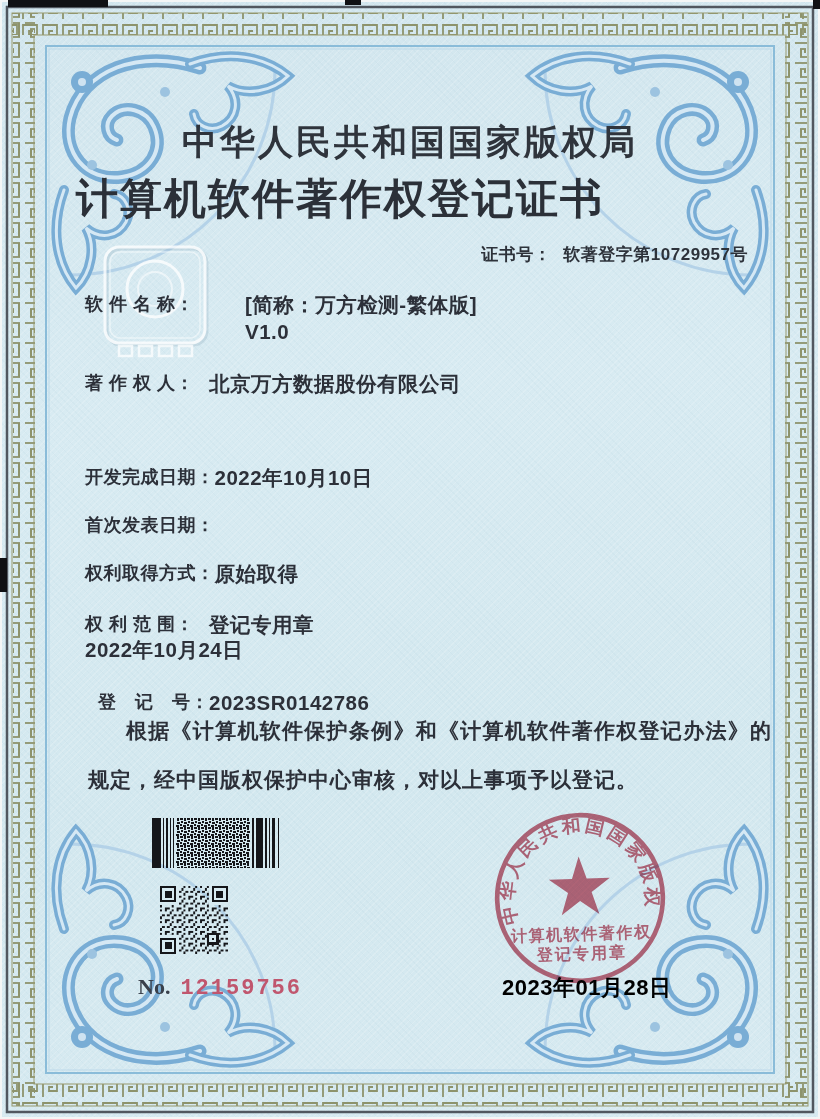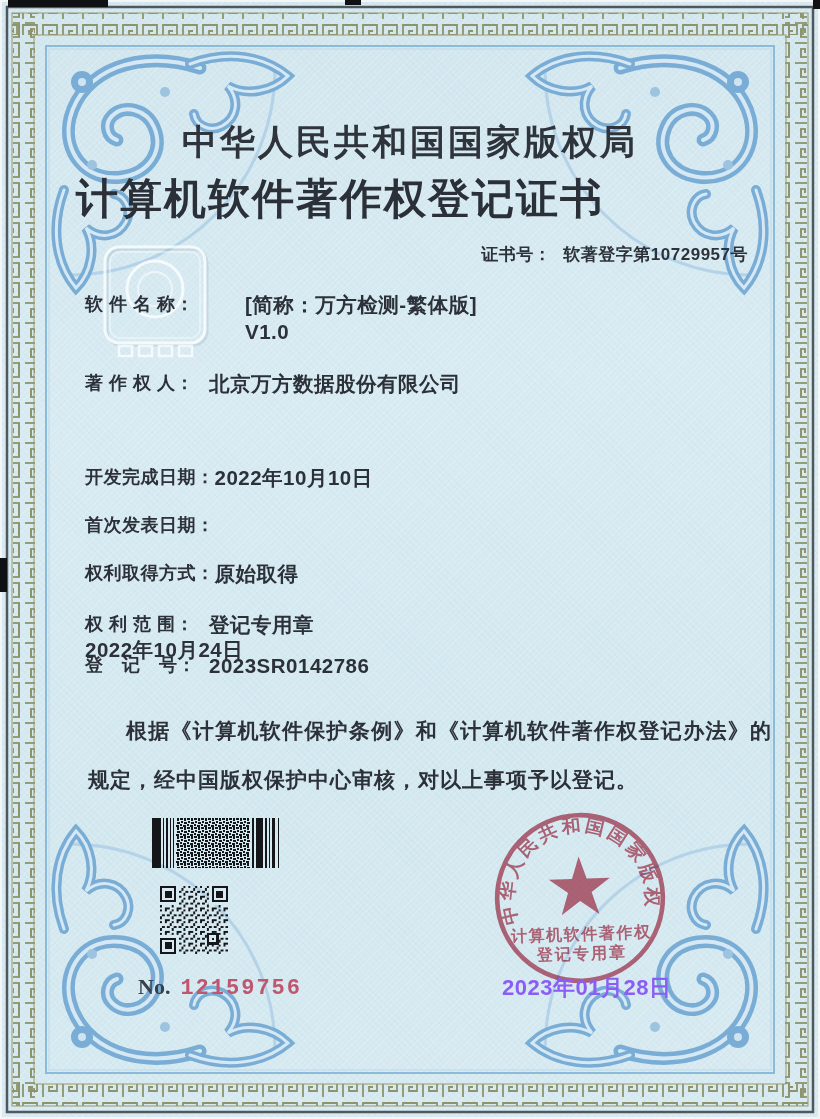--- a/index.html
+++ b/index.html
@@ -19,38 +19,38 @@
         font-family:"Liberation Serif","DejaVu Serif",serif;font-weight:bold;
         font-size:42px;letter-spacing:2px;color:#2b3038;}
   .cert-no{position:absolute;top:243px;right:72px;font-size:17px;font-weight:bold;color:#2d323a;letter-spacing:.5px;}
   .cert-no .lbl{margin-right:12px;}
 
   .row{position:absolute;left:85px;display:flex;align-items:flex-start;color:#2c3039;font-weight:bold;}
   .flabel{flex:0 0 124px;font-size:18px;line-height:27px;letter-spacing:.5px;white-space:nowrap;}
   .fvalue{font-size:20.5px;line-height:27px;letter-spacing:.5px;}
   .fvalue .vline{display:block;}
   .r-name{top:291px;gap:36px;} .r-owner{top:370px;} .r-dev{top:464px;} .r-pub{top:512px;flex-direction:column;}
-  .r-acq{top:560px;} .r-scope{top:611px;} .r-reg{top:652px;}
+  .r-acq{top:560px;} .r-scope{top:611px;} .r-reg{top:689px;text-align:right;}
 
   .statement{position:absolute;left:88px;top:706px;width:684px;margin:0;
         font-size:21px;line-height:49px;letter-spacing:1px;font-weight:600;color:#2c3039;
         text-indent:38px;text-align:justify;}
 
   .barcode{position:absolute;left:152px;top:818px;}
   .qrcode{position:absolute;left:160px;top:886px;}
 
   .serial{position:absolute;left:138px;top:974px;white-space:nowrap;}
   .serial .no{font-family:"Liberation Serif","DejaVu Serif",serif;font-weight:bold;font-size:22px;color:#39404b;margin-right:10px;}
   .serial .num{font-family:"Liberation Mono","DejaVu Sans Mono",monospace;font-weight:bold;
         font-size:22px;color:#c0566e;letter-spacing:2px;}
 
   .seal{position:absolute;left:492px;top:810px;width:176px;height:176px;
         transform:rotate(-2deg);opacity:.92;mix-blend-mode:multiply;}
   .issue-date{position:absolute;left:502px;top:973px;font-size:22px;font-weight:bold;
-        color:#8b5cf6;letter-spacing:.5px;}
+        color:#000000;letter-spacing:.5px;}
 
   .emboss{position:absolute;left:97px;top:243px;opacity:.9;pointer-events:none;}
 
   .artifact{position:absolute;background:#101114;}
   .a1{left:8px;top:0;width:100px;height:7px;}
   .a2{left:345px;top:0;width:16px;height:5px;}
   .a3{left:0;top:558px;width:7px;height:34px;}
   .a4{left:813px;top:0;width:7px;height:9px;}
 </style>
 </head>

